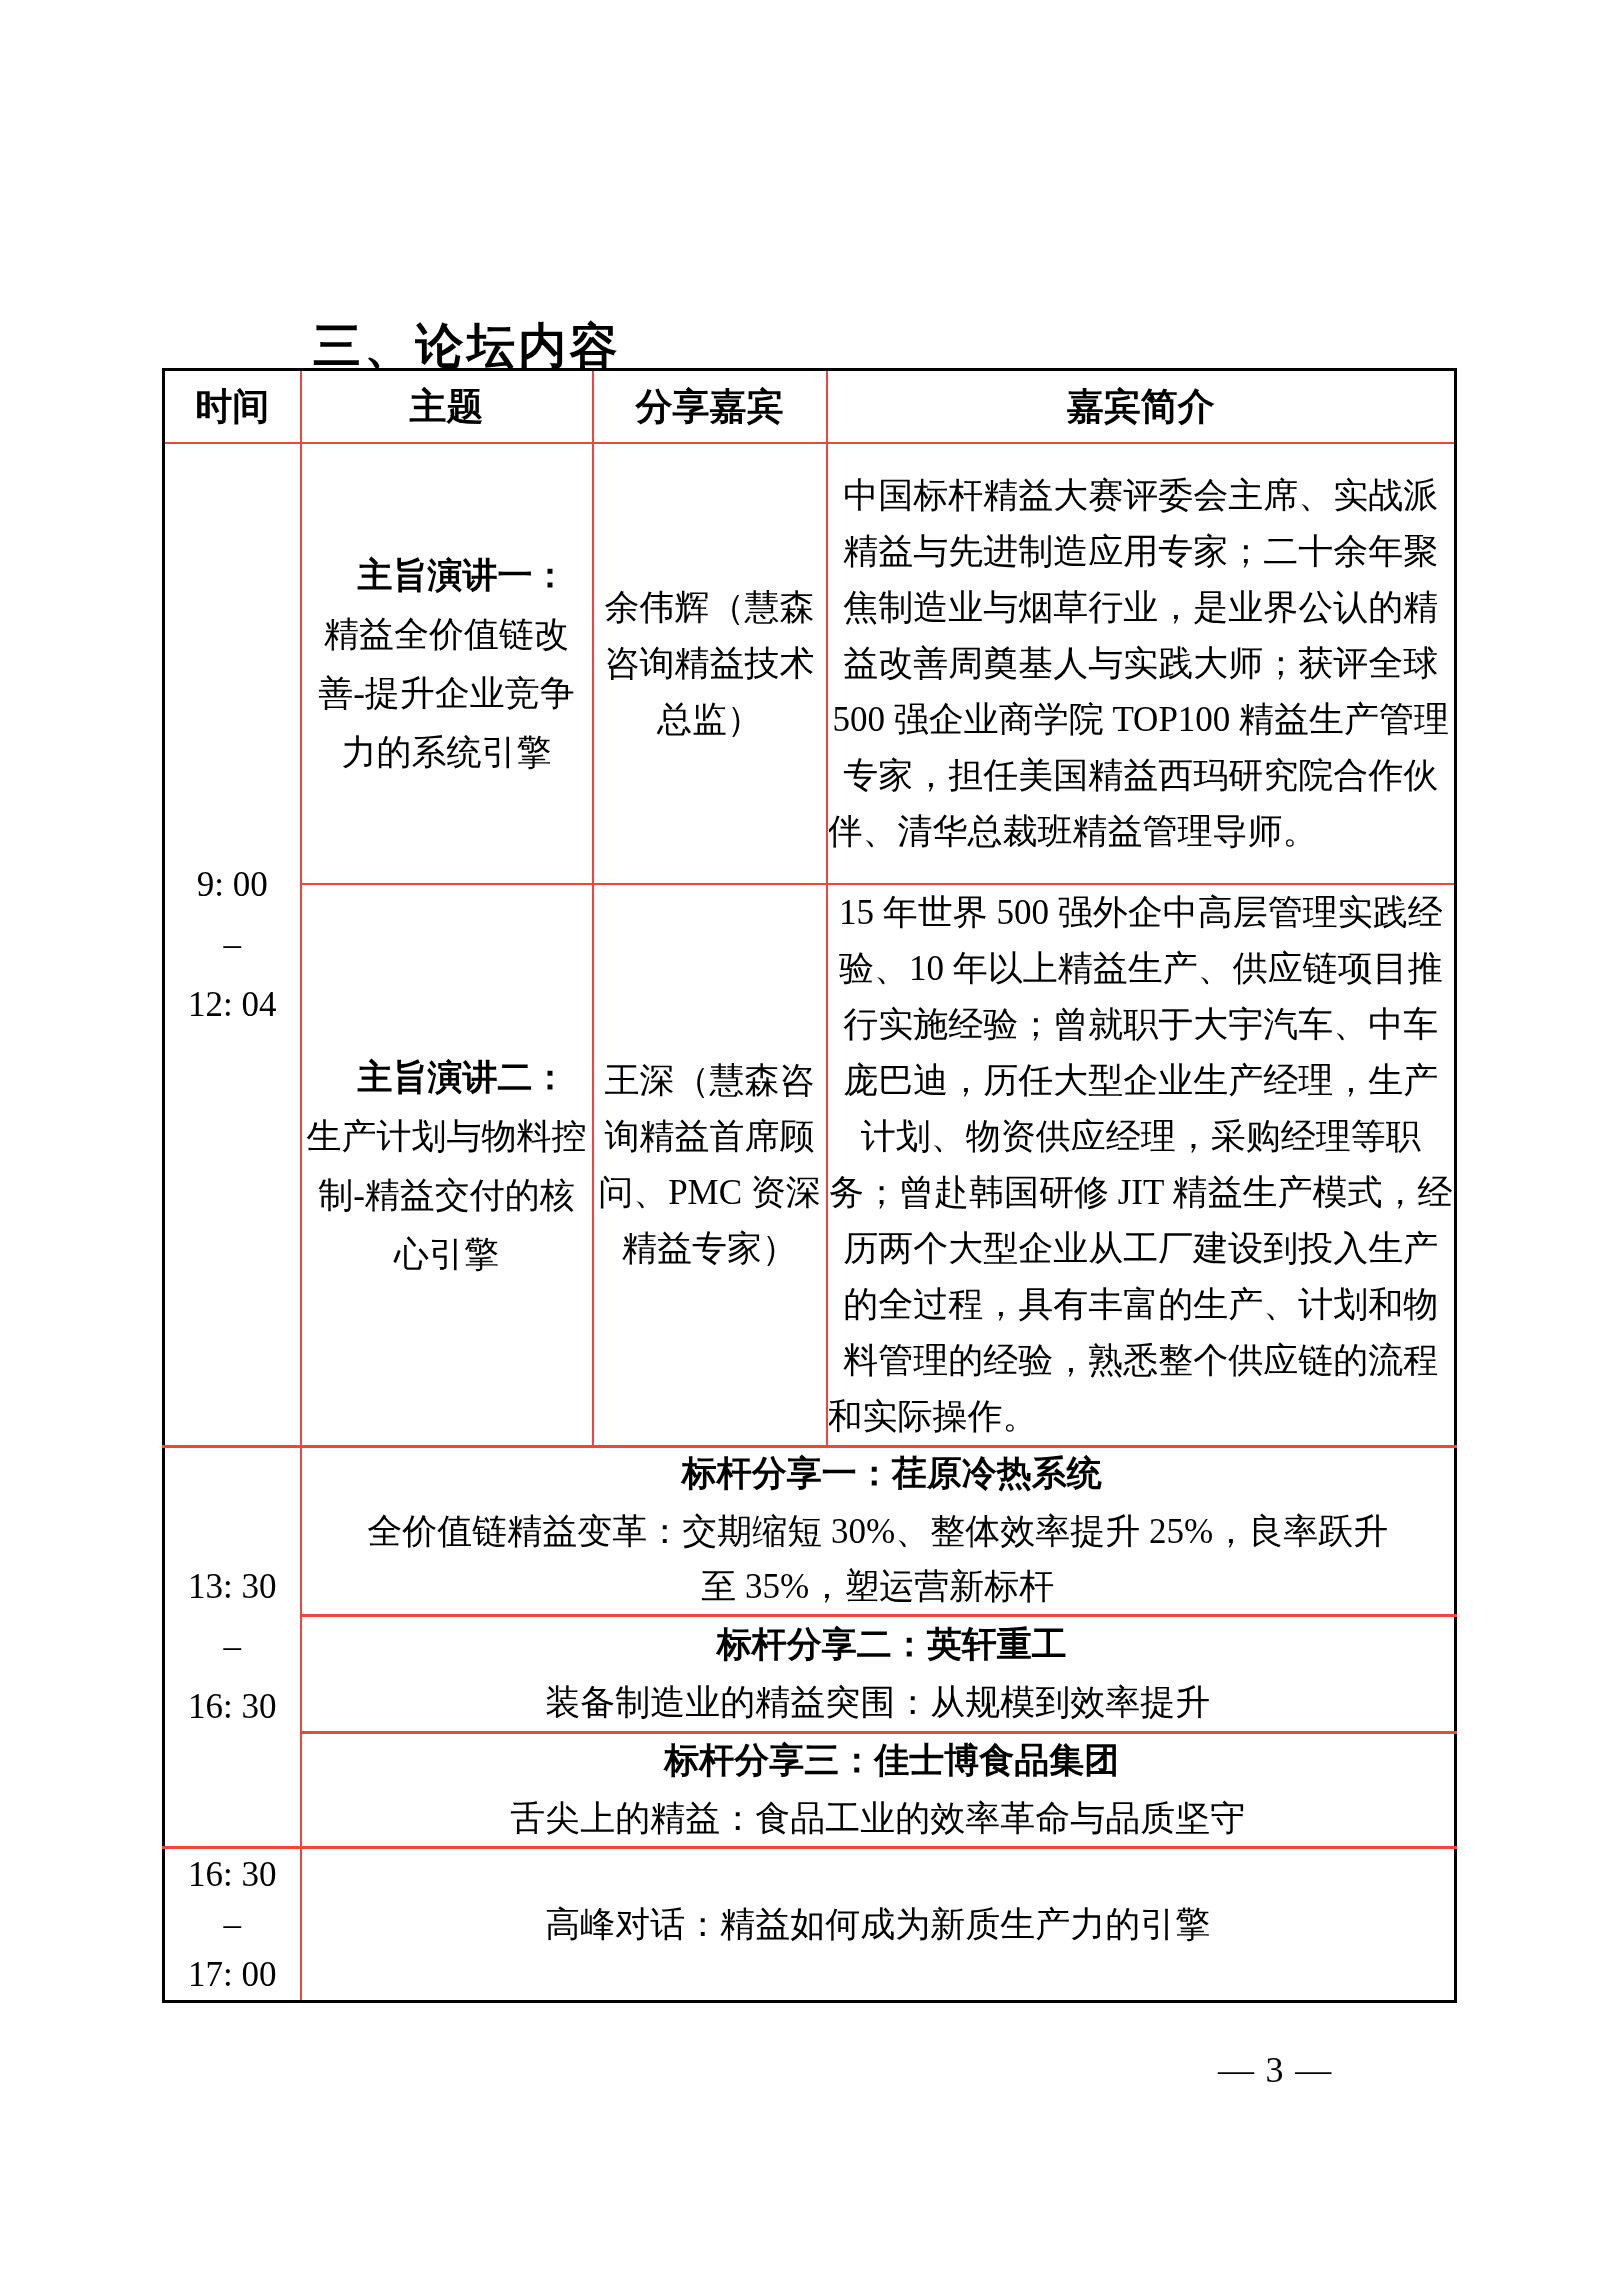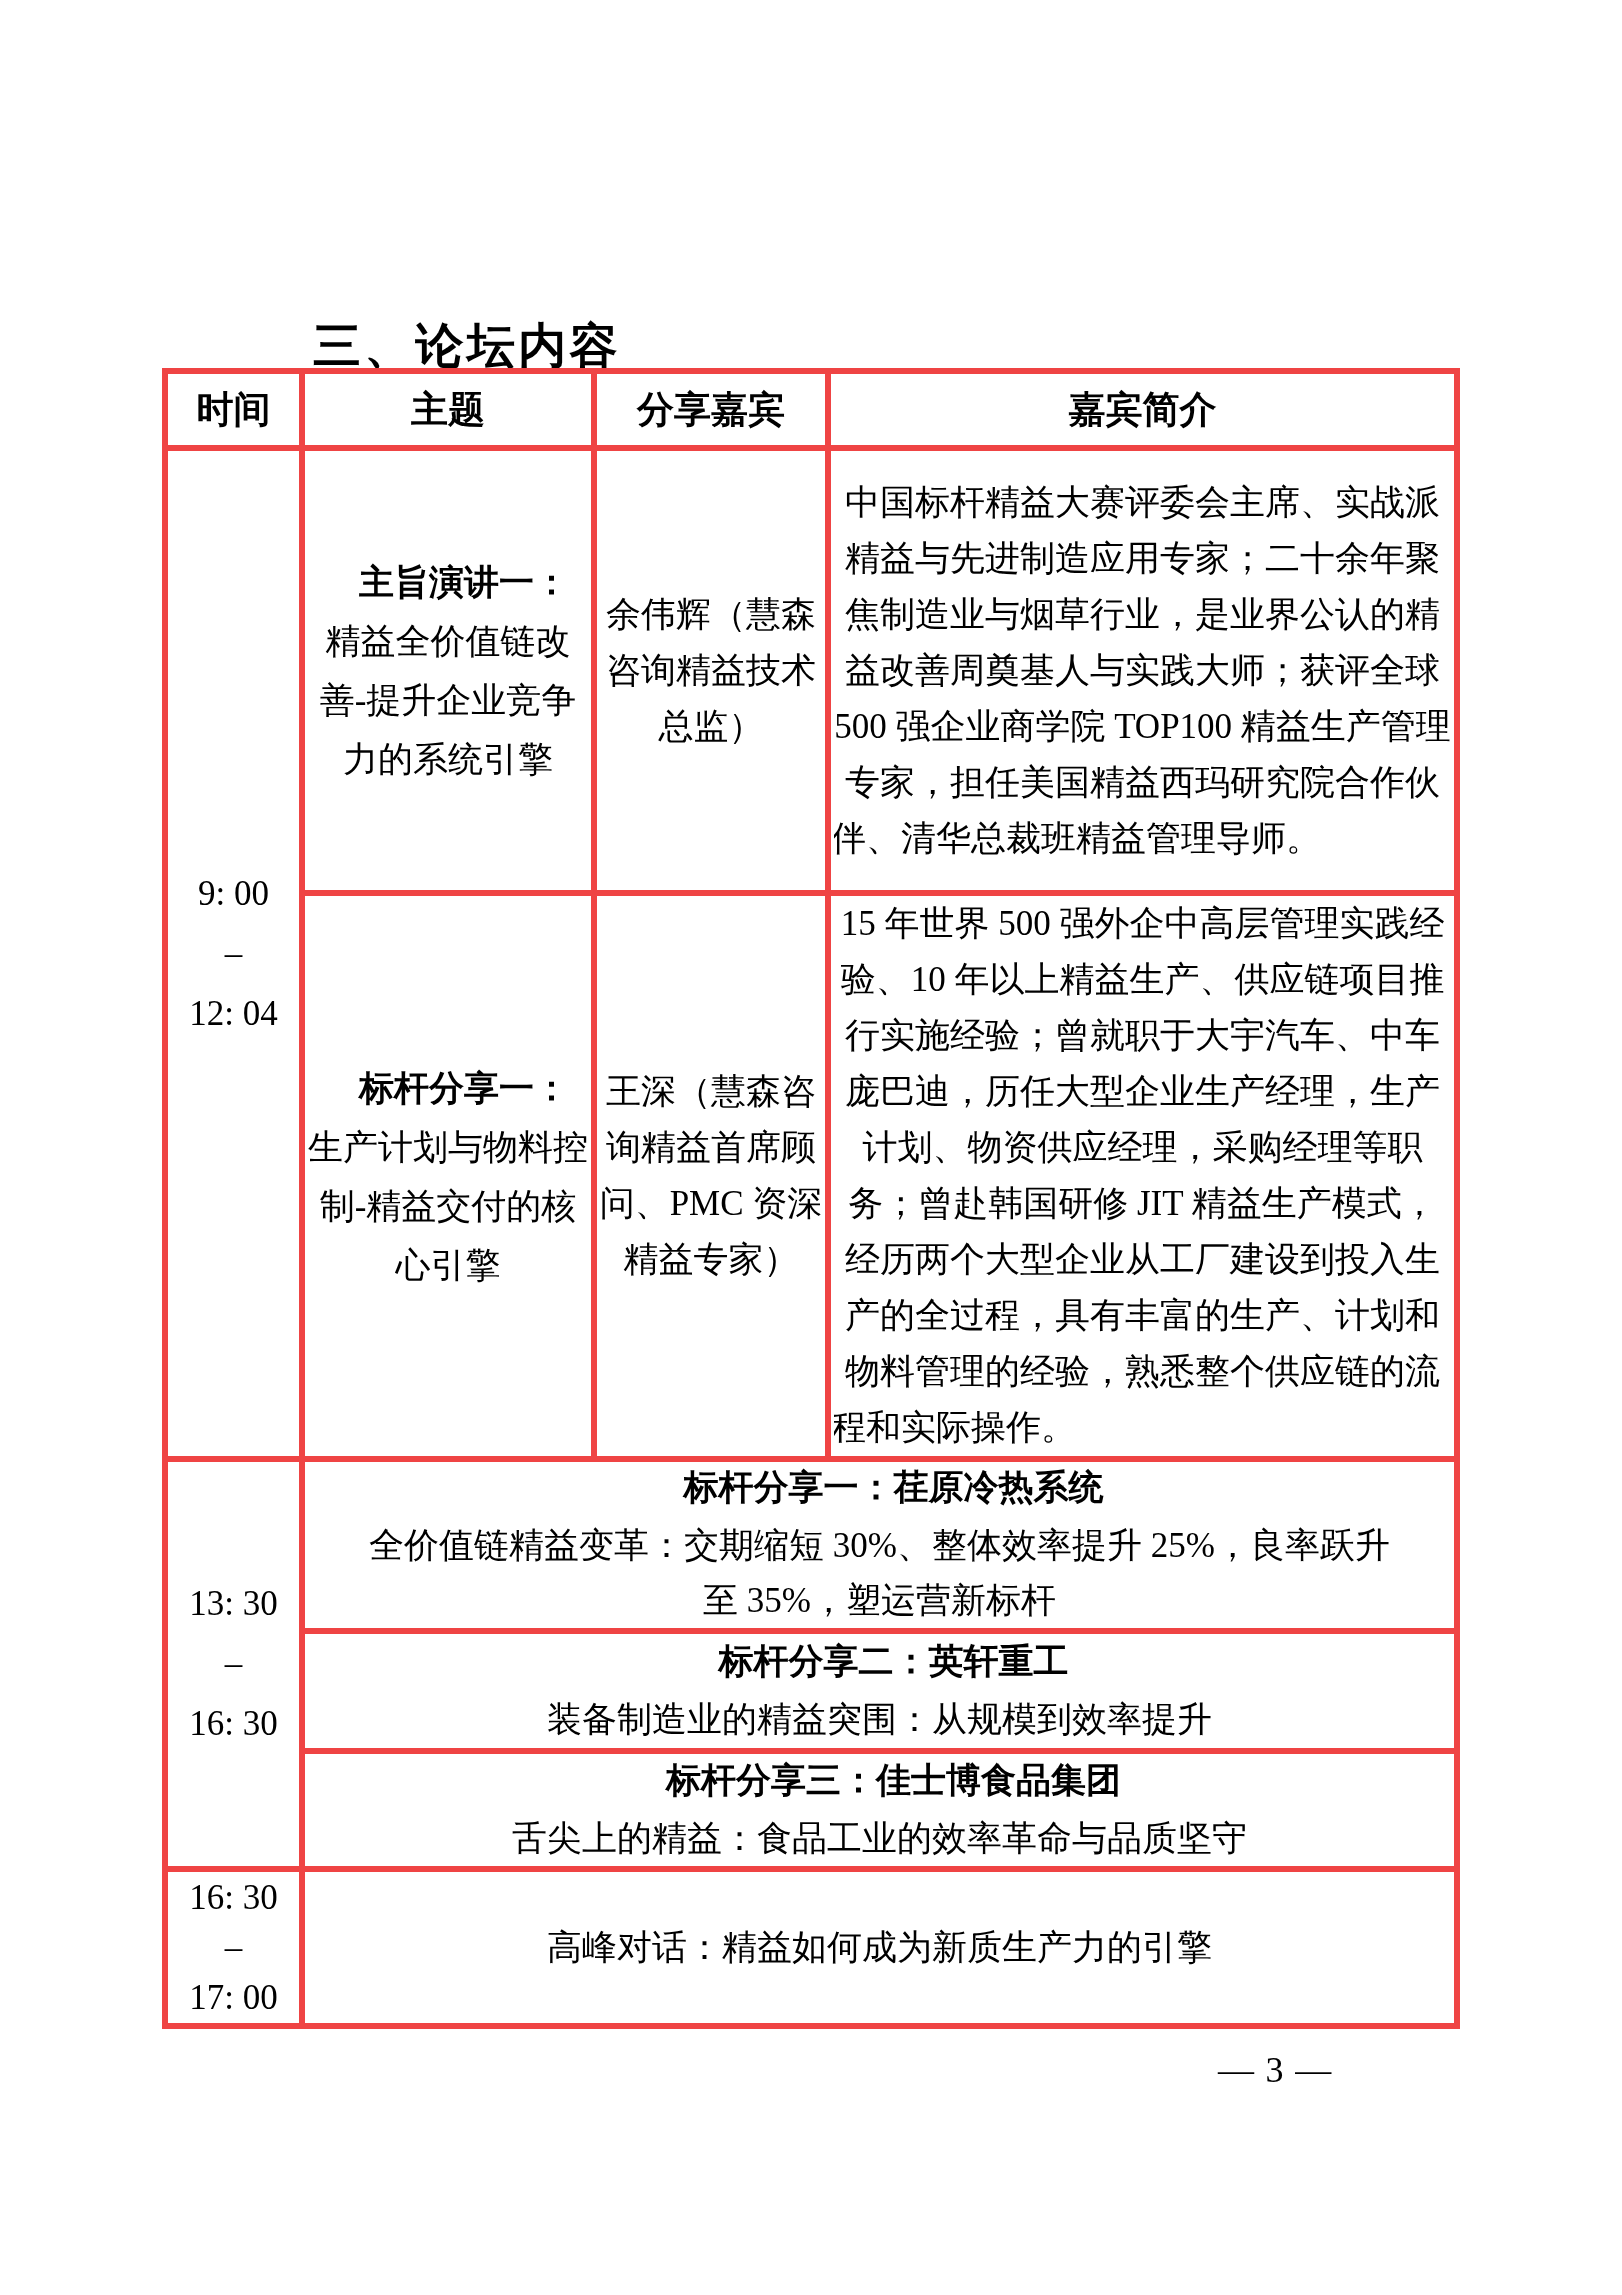--- a/index.html
+++ b/index.html
@@ -23,21 +23,21 @@
   }
   table.agenda{
     position:absolute;
     left:162px;top:368px;
     width:1293px;
     border-collapse:collapse;
     table-layout:fixed;
     border:3.3px solid #000;
   }
   table.agenda td,table.agenda th{
-    border:6px solid #ef4444;
+    border:2px solid #ef4444;
     vertical-align:middle;
     text-align:center;
     padding:0;
     font-weight:normal;
     font-size:35px;
     line-height:56px;
     overflow:hidden;
   }
   tr.header-row th{
     height:71px;
@@ -119,21 +119,21 @@
       <td class="topic-cell">
         <div class="topic-head">主旨演讲一：</div>
         <div class="topic-body">精益全价值链改善-提升企业竞争力的系统引擎</div>
       </td>
       <td class="guest-cell">余伟辉（慧森咨询精益技术总监）</td>
       <td class="intro-cell">中国标杆精益大赛评委会主席、实战派精益与先进制造应用专家；二十余年聚焦制造业与烟草行业，是业界公认的精益改善周奠基人与实践大师；获评全球 500 强企业商学院 TOP100 精益生产管理专家，担任美国精益西玛研究院合作伙伴、清华总裁班精益管理导师。</td>
     </tr>
 
     <tr class="r2">
       <td class="topic-cell">
-        <div class="topic-head">标杆分享一：</div>
+        <div class="topic-head">主旨演讲二：</div>
         <div class="topic-body">生产计划与物料控制-精益交付的核心引擎</div>
       </td>
       <td class="guest-cell">王深（慧森咨询精益首席顾问、PMC 资深精益专家）</td>
       <td class="intro-cell">15 年世界 500 强外企中高层管理实践经验、10 年以上精益生产、供应链项目推行实施经验；曾就职于大宇汽车、中车庞巴迪，历任大型企业生产经理，生产计划、物资供应经理，采购经理等职务；曾赴韩国研修 JIT 精益生产模式，经历两个大型企业从工厂建设到投入生产的全过程，具有丰富的生产、计划和物料管理的经验，熟悉整个供应链的流程和实际操作。</td>
     </tr>
 
     <tr class="b1 bsep">
       <td class="time-cell" rowspan="3">
         <div class="tl">13: 30</div>
         <div class="tl">–</div>

